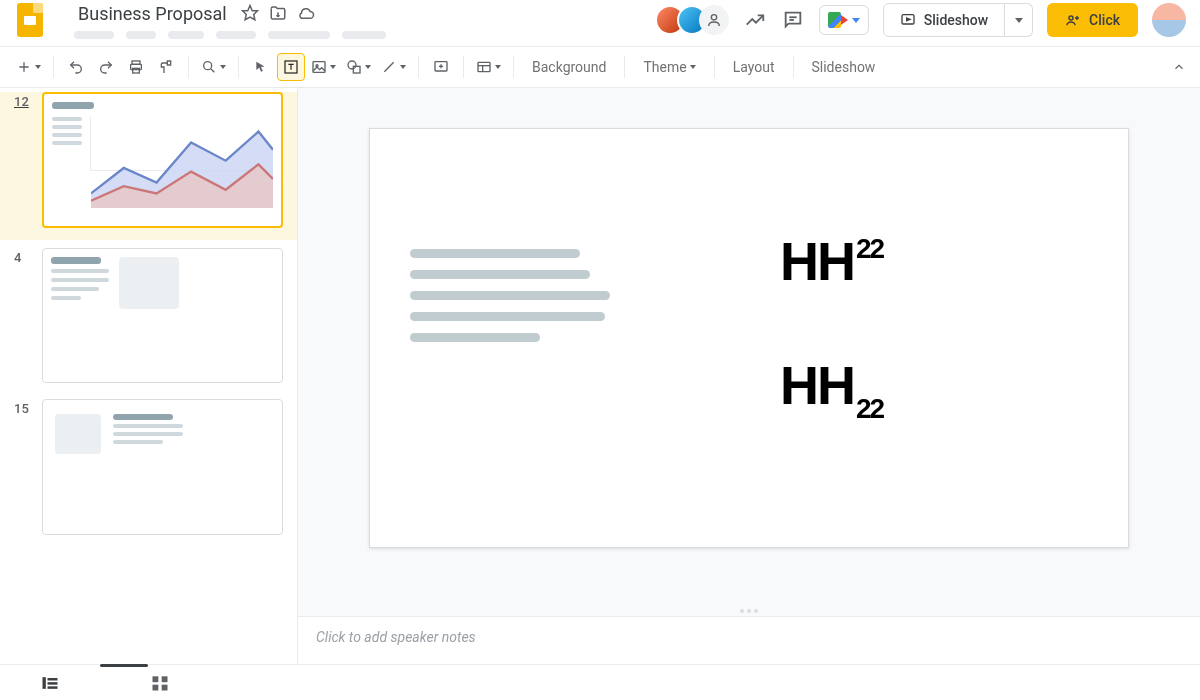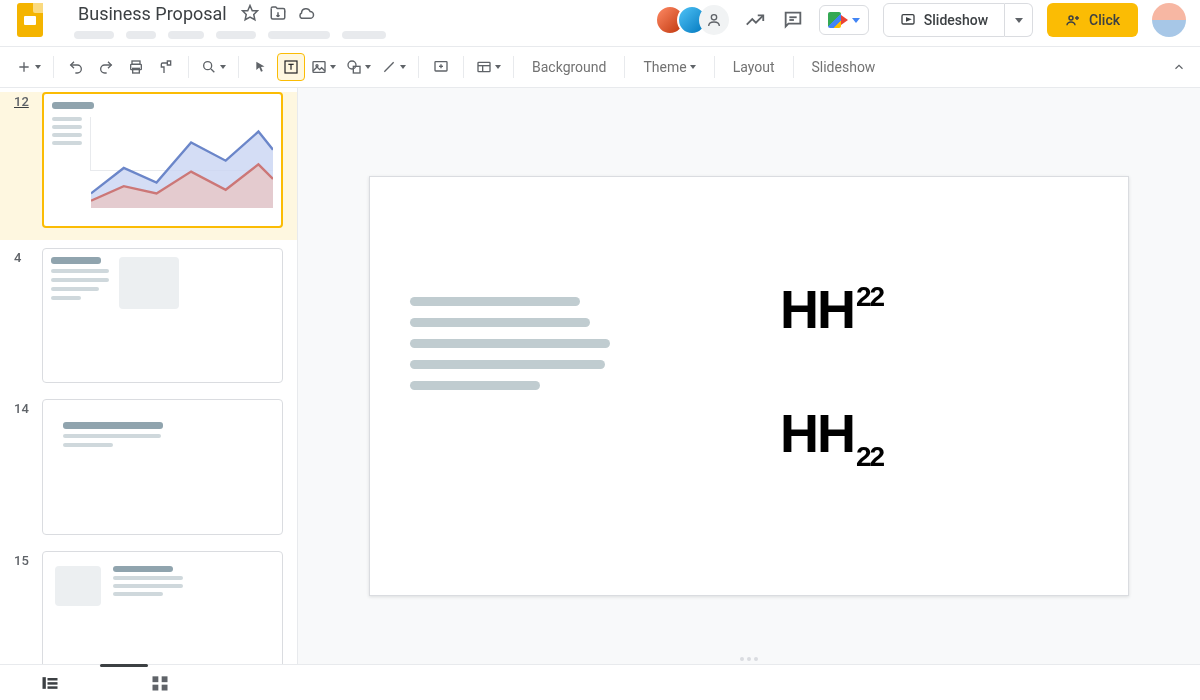--- a/index.html
+++ b/index.html
@@ -157,21 +157,21 @@
 
   
   .t15{display:flex;gap:12px;align-items:flex-start;padding:6px 4px;}
   .t15-img{width:46px;height:40px;background:#eceff1;border-radius:4px;}
   .t15-lines{display:flex;flex-direction:column;gap:4px;}
   .t15-li{width:70px;height:4px;}
 
   .canvas-area{
     flex:1;display:flex;flex-direction:column;background:#f8f9fa;position:relative;min-width:0;
   }
-  .canvas-scroll{flex:1;display:flex;align-items:center;justify-content:center;padding:40px 40px 10px;}
+  .canvas-scroll{flex:1;display:flex;align-items:flex-start;justify-content:center;padding:40px 40px 10px;}
   .slide{
     width:760px;height:420px;background:#fff;border:1px solid #dadce0;
     box-shadow:0 1px 3px rgba(60,64,67,.15);
     position:relative;padding:40px;
   }
   .slide-text-ph{display:flex;flex-direction:column;gap:12px;width:210px;margin-top:80px;}
   .sph{height:9px;border-radius:5px;background:#c0ccd0;}
   .sph1{width:170px}.sph2{width:180px}.sph3{width:200px}.sph4{width:195px}.sph5{width:130px}
 
   .formula-area{
@@ -445,30 +445,20 @@
               <div class="pl t13-li"></div>
                 <div class="pl t13-li"></div>
               <div class="pl t13-li" style="width:48px"></div>
               <div class="pl t13-li" style="width:30px"></div>
             </div>
             <div class="t13-right"></div>
           </div>
         </div>
       </div>
 
-      <div class="thumb">
-        <div class="thumb-num">14</div>
-        <div class="thumb-card">
-            <div class="t14">
-          <div class="pl pl-dark t14-title"></div>
-          <div class="pl t14-l1"></div>
-              <div class="pl t14-l2"></div>
-        </div>
-          </div>
-      </div>
 
       <div class="thumb">
         <div class="thumb-num">15</div>
         <div class="thumb-card">
             <div class="t15">
           <div class="t15-img"></div>
           <div class="t15-lines">
             <div class="pl pl-dark" style="width:60px;height:6px"></div>
             <div class="pl t15-li"></div>
                 <div class="pl t15-li"></div>
@@ -498,20 +488,21 @@
               <span>HH</span><span class="f-sub">22</span>
             </div>
           </div>
         </div>
       </div>
       <div class="grab-dots">
           <span></span>
           <span></span>
           <span></span>
         </div>
+      <div class="speaker-notes">Click to add speaker notes</div>
     </div>
   </div>
 
   <div class="footer" style="position:relative">
     <span class="footer-icon">
       <svg width="20" height="20" viewBox="0 0 24 24" fill="#3c4043">
           <rect x="3" y="5" width="4" height="14"></rect>
           <rect x="9" y="6" width="12" height="3"></rect>
           <rect x="9" y="11" width="12" height="3"></rect>
           <rect x="9" y="16" width="12" height="3"></rect>

